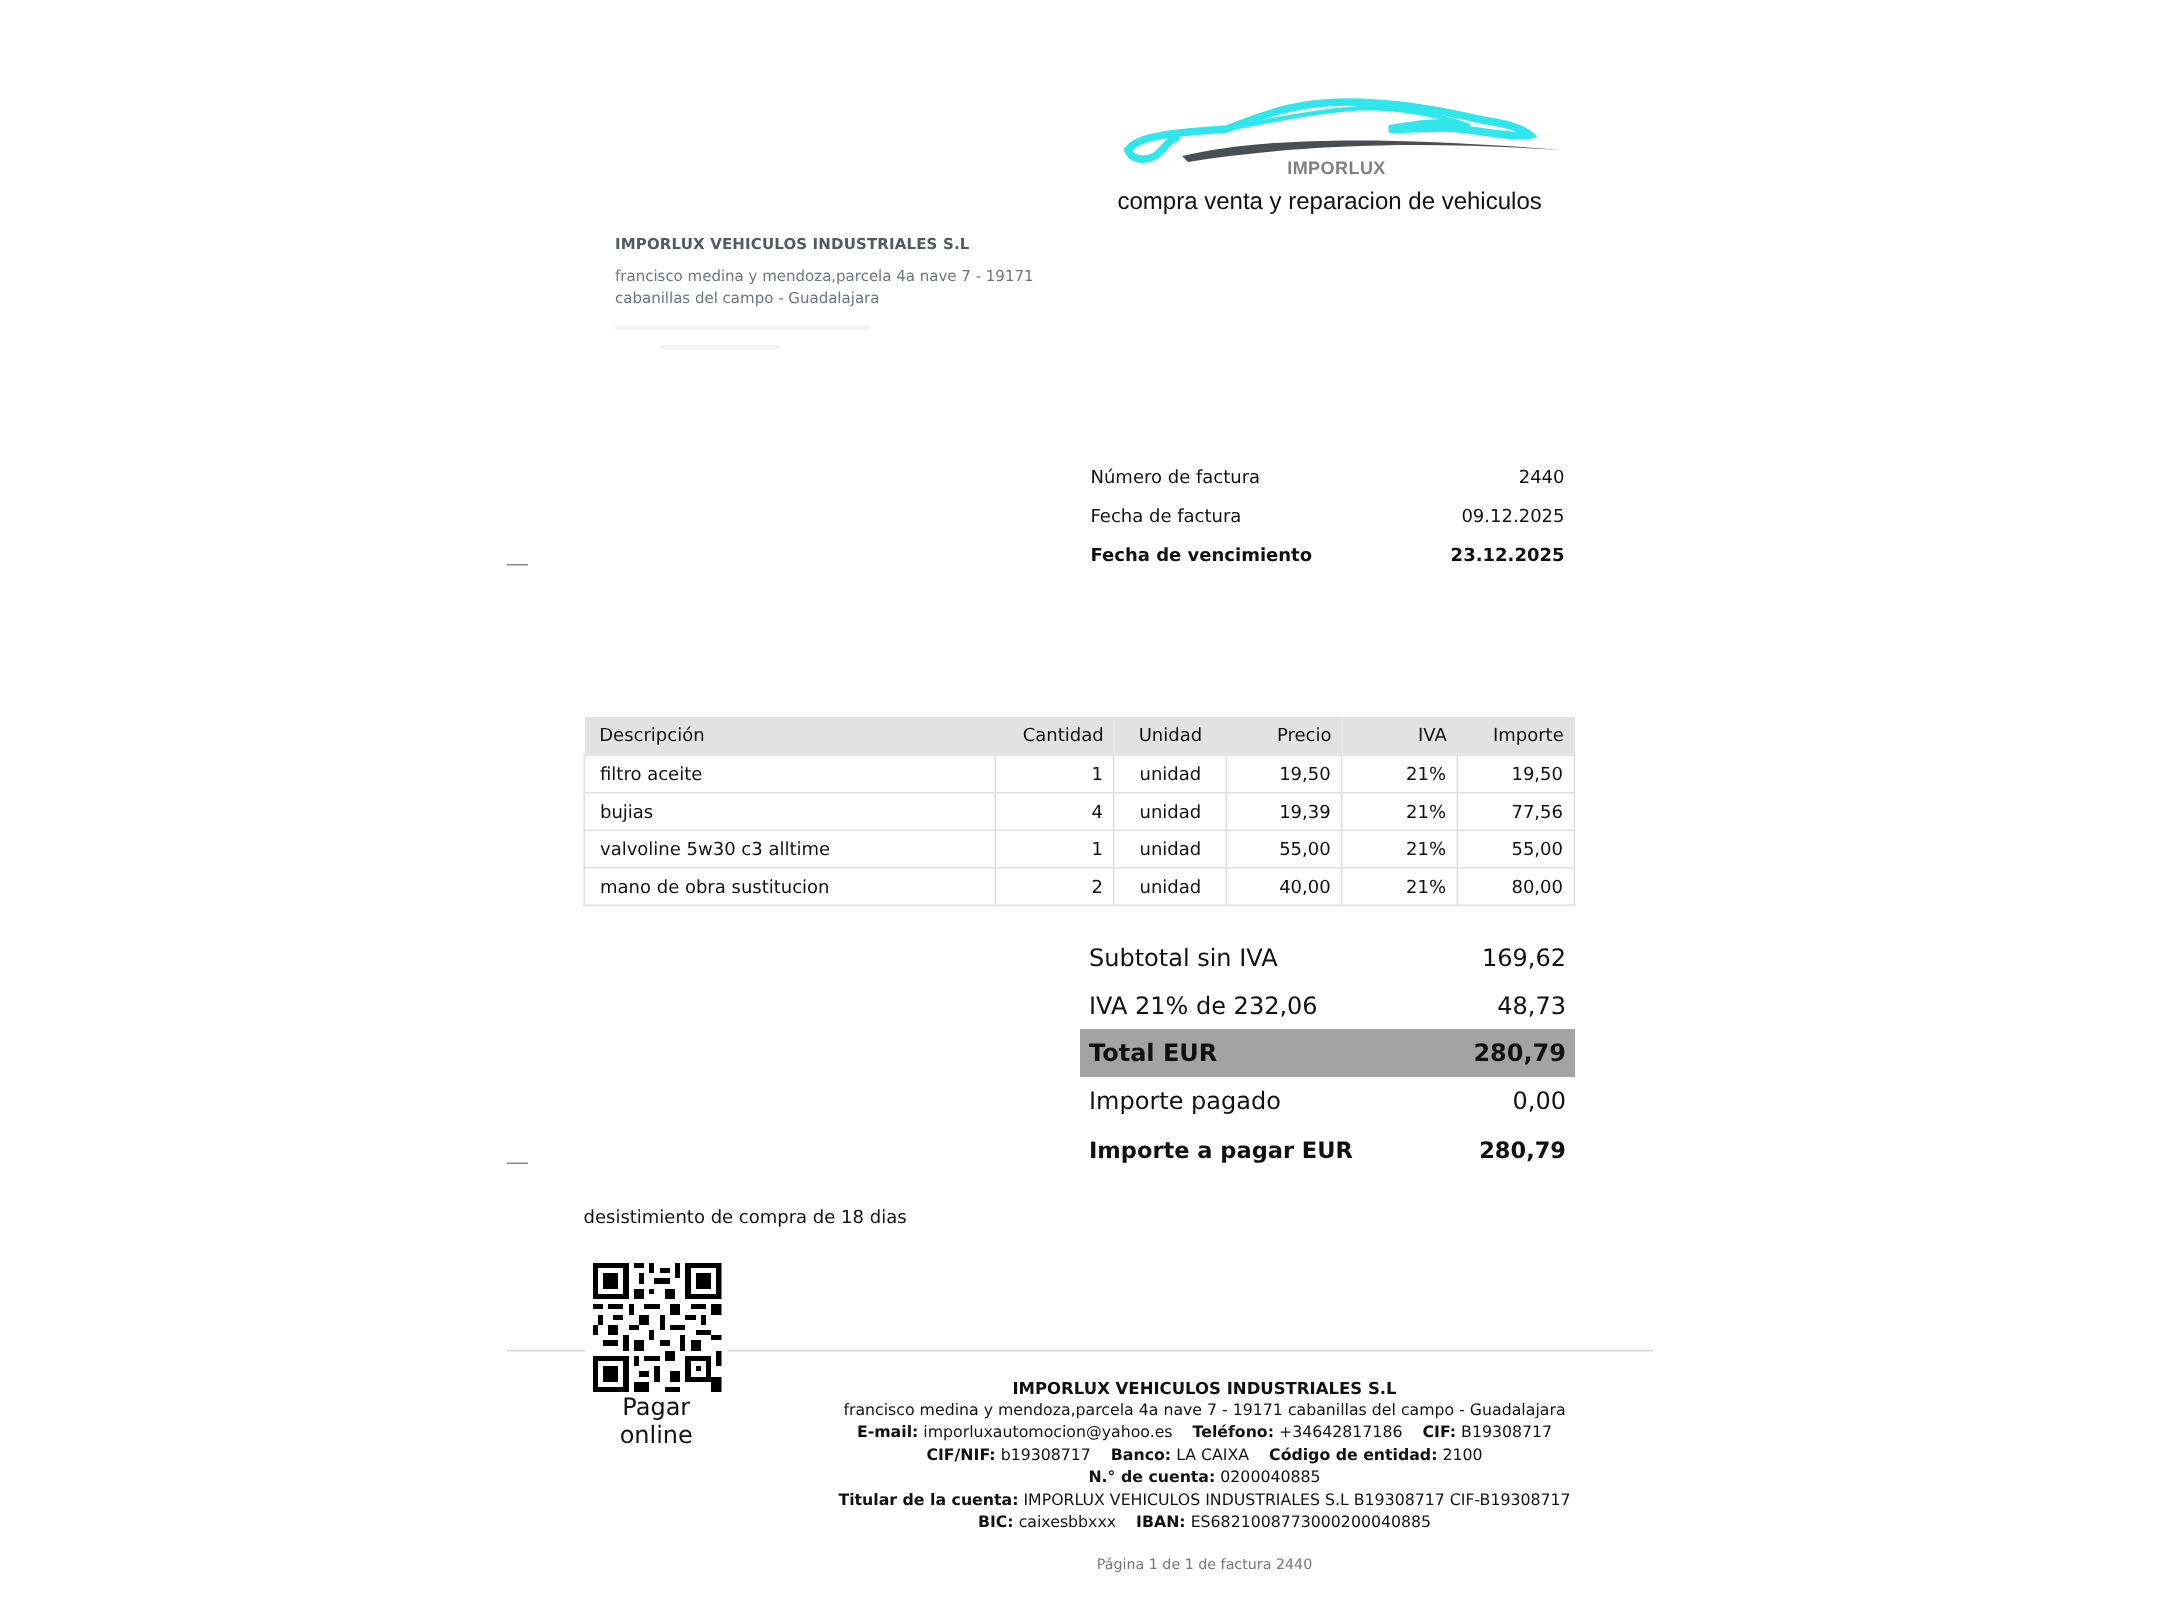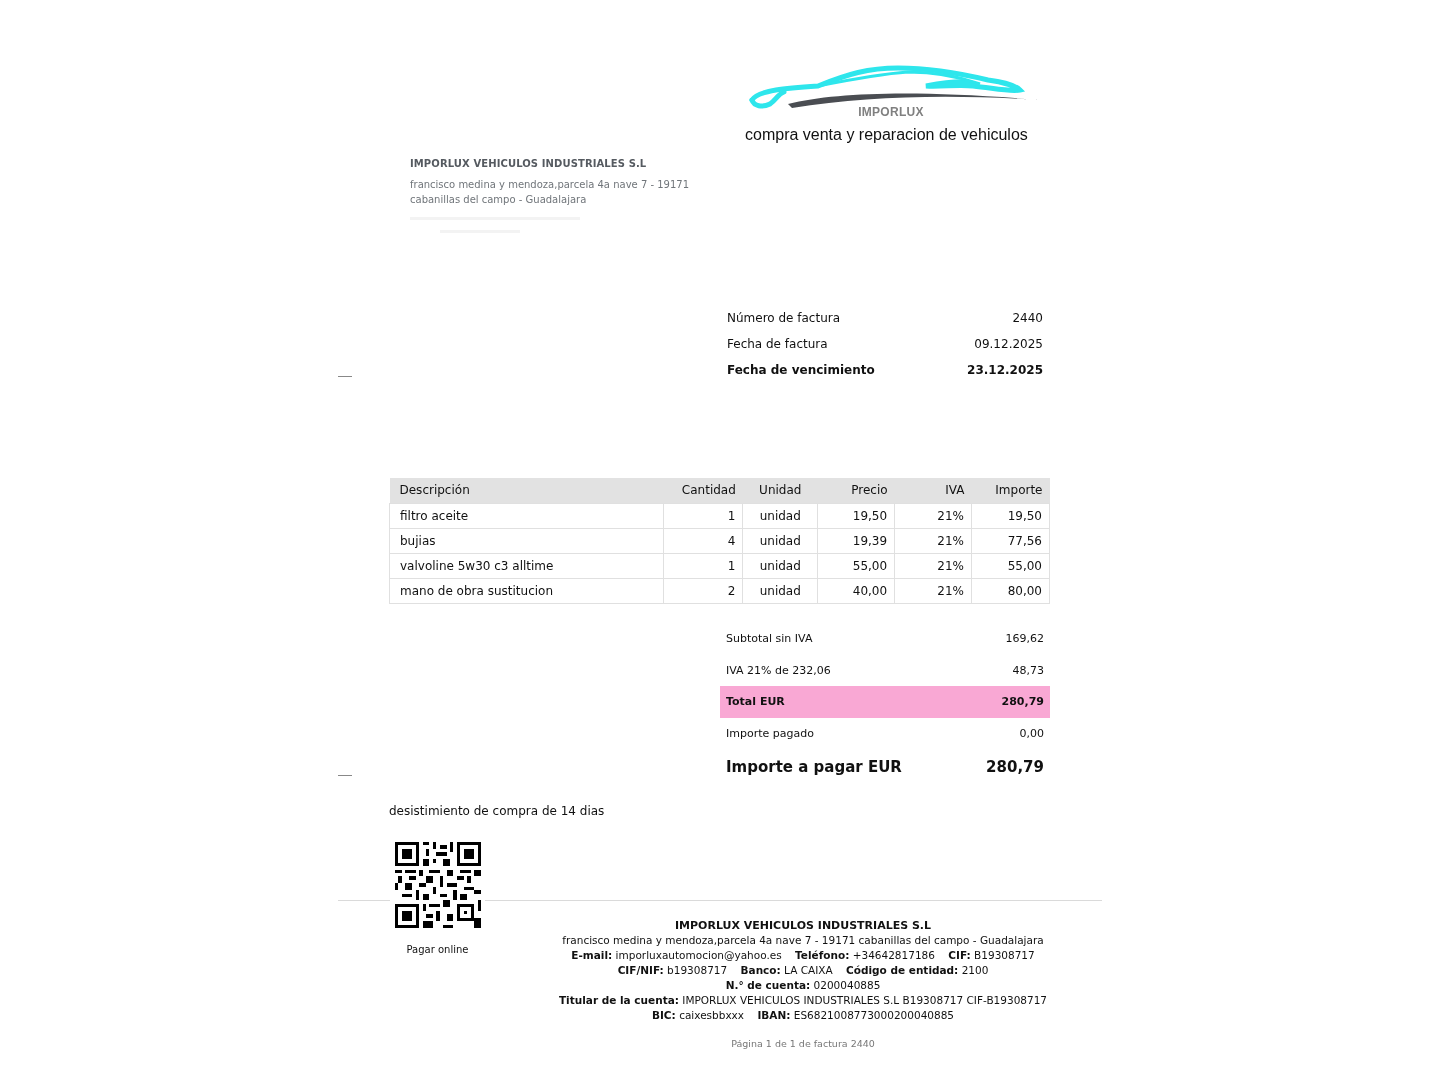--- a/index.html
+++ b/index.html
@@ -27,29 +27,29 @@
     .meta-row.bold { font-weight: bold; }
 
     .items { position: absolute; left: 389px; top: 478px; width: 661px; border-collapse: collapse; font-size: 12px; }
     .items th { background: #e2e2e2; font-weight: normal; height: 25px; padding: 0 7px; text-align: right; }
     .items th.left { text-align: left; padding-left: 10px; }
     .items th.center, .items td.center { text-align: center; }
     .items td { height: 25px; padding: 0 7px; border: 1px solid #e0e0e0; text-align: right; }
     .items td.left { text-align: left; padding-left: 10px; }
 
     .totals { position: absolute; left: 720px; top: 623px; width: 330px; }
-    .tot-row { display: flex; justify-content: space-between; align-items: center; height: 31.5px; padding: 0 6px; font-size: 11px; }
-    .tot-row.total { background: #f9a8d4; font-weight: bold; }
+    .tot-row { display: flex; justify-content: space-between; align-items: center; height: 31.5px; padding: 0 6px; font-size: 16px; }
+    .tot-row.total { background: #a3a3a3; font-weight: bold; }
     .tot-row.due { font-size: 15px; font-weight: bold; height: 36px; }
 
     .note { position: absolute; left: 389px; top: 804px; font-size: 12px; }
 
     .qr-block { position: absolute; left: 390px; top: 840px; width: 95px; text-align: center; background: #fff; z-index: 2; }
     .qr { width: 86px; height: 86px; margin: 2px auto 0 auto; display: block; }
-    .qr-label { margin-top: 16px; font-size: 10px; }
+    .qr-label { margin-top: 0; font-size: 16px; }
 
     .footer-rule { position: absolute; left: 338px; top: 900px; width: 764px; height: 1px; background: #dadada; }
 
     .footer { position: absolute; left: 503px; top: 918px; width: 600px; text-align: center; font-size: 10.5px; line-height: 15px; color: #111; }
     .footer b { font-weight: bold; }
     .footer .gap { display: inline-block; width: 10px; }
     .footer-company { font-weight: bold; font-size: 11px; }
     .footer-page { margin-top: 13px; font-size: 9.5px; color: #777; }
   </style>
 </head>
@@ -164,21 +164,21 @@
   <div class="tot-row">
     <span>Importe pagado</span>
     <span>0,00</span>
   </div>
   <div class="tot-row due">
     <span>Importe a pagar EUR</span>
     <span>280,79</span>
   </div>
 </div>
 
-<div class="note">desistimiento de compra de 14 dias</div>
+<div class="note">desistimiento de compra de 18 dias</div>
 
 <div class="footer-rule"></div>
 
 <div class="qr-block">
   <svg class="qr" viewBox="0 0 25 25" shape-rendering="crispEdges">
     <rect x="0" y="0" width="7" height="7" fill="#000"></rect>
       <rect x="1" y="1" width="5" height="5" fill="#fff"></rect>
       <rect x="2" y="2" width="3" height="3" fill="#000"></rect>
     <rect x="18" y="0" width="7" height="7" fill="#000"></rect>
       <rect x="19" y="1" width="5" height="5" fill="#fff"></rect>

